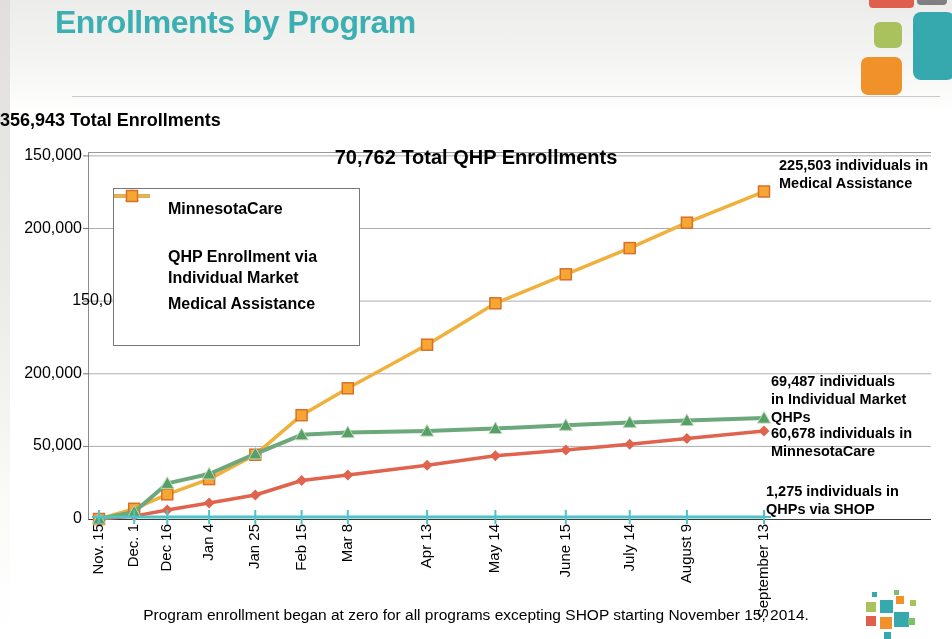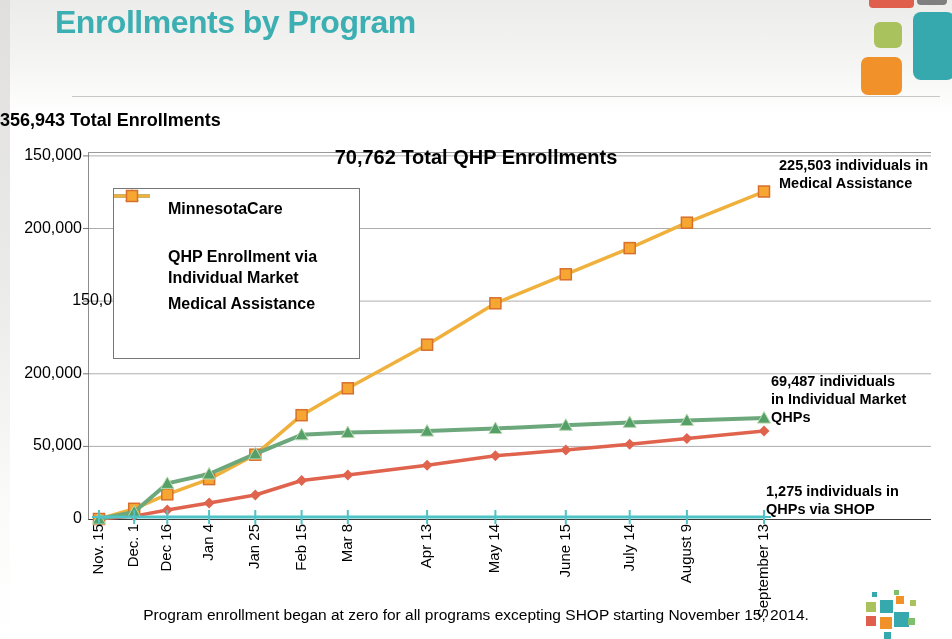--- a/index.html
+++ b/index.html
@@ -20,21 +20,21 @@
   .decor .d-orange{left:4px;top:57px;width:41px;height:38px;border-radius:7px;}
   
   .chart-title{position:absolute;left:0;top:110px;width:940px;text-align:left;font-weight:bold;font-size:18px;color:#000;z-index:6;}
   .chart-subtitle{position:absolute;left:0;top:146px;width:952px;text-align:center;font-weight:bold;font-size:20px;color:#000;z-index:6;}
   
   .plot{position:absolute;left:88px;top:152px;width:842px;height:366px;background:#fff;
         border-left:1px solid #8c8c8c;border-top:1px solid #9a9a9a;border-bottom:1.5px solid #3c3c3c;}
   .plot svg{position:absolute;left:0;top:0;overflow:visible;}
   
   .legend{position:absolute;left:24px;top:35px;width:247px;box-sizing:border-box;background:#fff;
-          border:1.5px solid #777;padding:9px 6px 17px 12px;z-index:5;}
+          border:1.5px solid #777;padding:9px 6px 4px 12px;z-index:5;}
   .legend-item{display:flex;align-items:flex-start;}
   .legend-icon{flex:0 0 42px;margin-top:4px;}
   .legend-label{font-weight:bold;font-size:16px;line-height:21px;color:#000;width:178px;}
   
   .ylabel{position:absolute;left:0;width:82px;text-align:right;font-size:16px;color:#000;line-height:18px;}
   .xlabel{position:absolute;white-space:nowrap;font-size:15px;line-height:16px;color:#000;
           transform:rotate(-90deg) translateX(-100%);transform-origin:0 0;}
   
   .annot{position:absolute;font-weight:bold;font-size:14.5px;line-height:18px;color:#000;z-index:6;}
   .annot-1{left:779px;top:156px;width:172px;}
@@ -189,20 +189,21 @@
       <div class="xlabel" style="left: 418px; top: 524px;">Apr 13</div>
       <div class="xlabel" style="left: 486px; top: 524px;">May 14</div>
       <div class="xlabel" style="left: 557px; top: 524px;">June 15</div>
       <div class="xlabel" style="left: 621px; top: 524px;">July 14</div>
       <div class="xlabel" style="left: 678px; top: 524px;">August 9</div>
       <div class="xlabel" style="left: 755px; top: 524px;">September 13</div>
     </div>
 
   <div class="annot annot-1">225,503 individuals in Medical Assistance</div>
   <div class="annot annot-2">69,487 individuals in Individual Market QHPs</div>
+  <div class="annot annot-3">60,678 individuals in MinnesotaCare</div>
   <div class="annot annot-4">1,275 individuals in QHPs via SHOP</div>
 
   <div class="footnote">Program enrollment began at zero for all programs excepting SHOP starting November 15, 2014.</div>
 
   <div class="logo">
       <div style="left: 20px; top: 10px; width: 13px; height: 13px; background: rgb(53, 169, 173);"></div>
       <div style="left: 6px; top: 12px; width: 10px; height: 10px; background: rgb(169, 194, 93);"></div>
       <div style="left: 36px; top: 6px; width: 8px; height: 8px; background: rgb(240, 145, 42);"></div>
       <div style="left: 12px; top: 2px; width: 5px; height: 5px; background: rgb(53, 169, 173);"></div>
       <div style="left: 34px; top: 0px; width: 5px; height: 5px; background: rgb(127, 192, 110);"></div>

